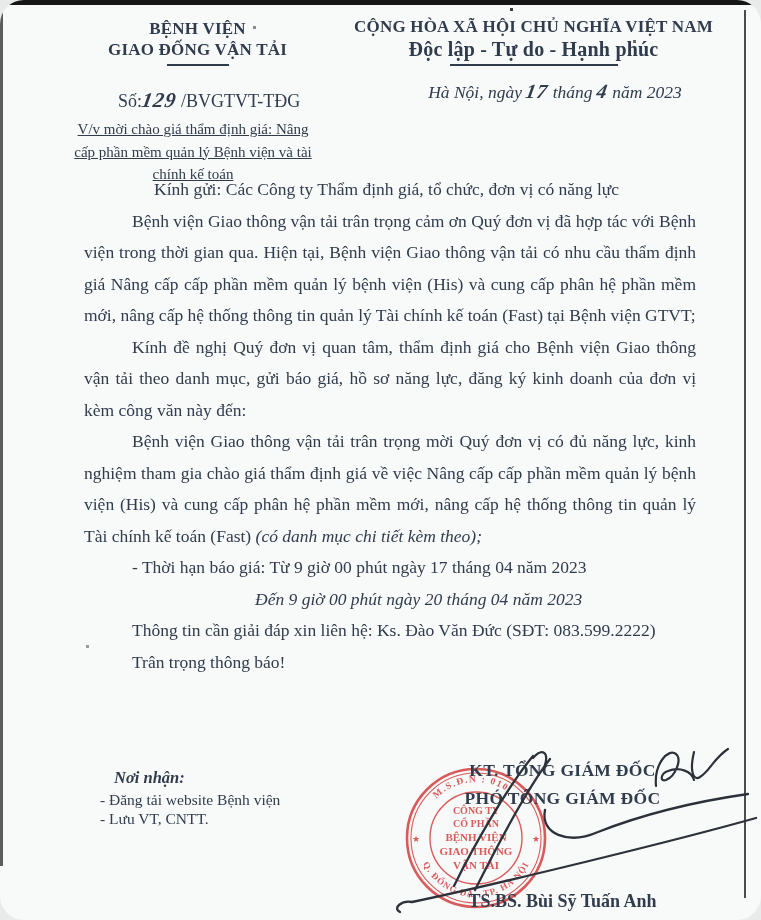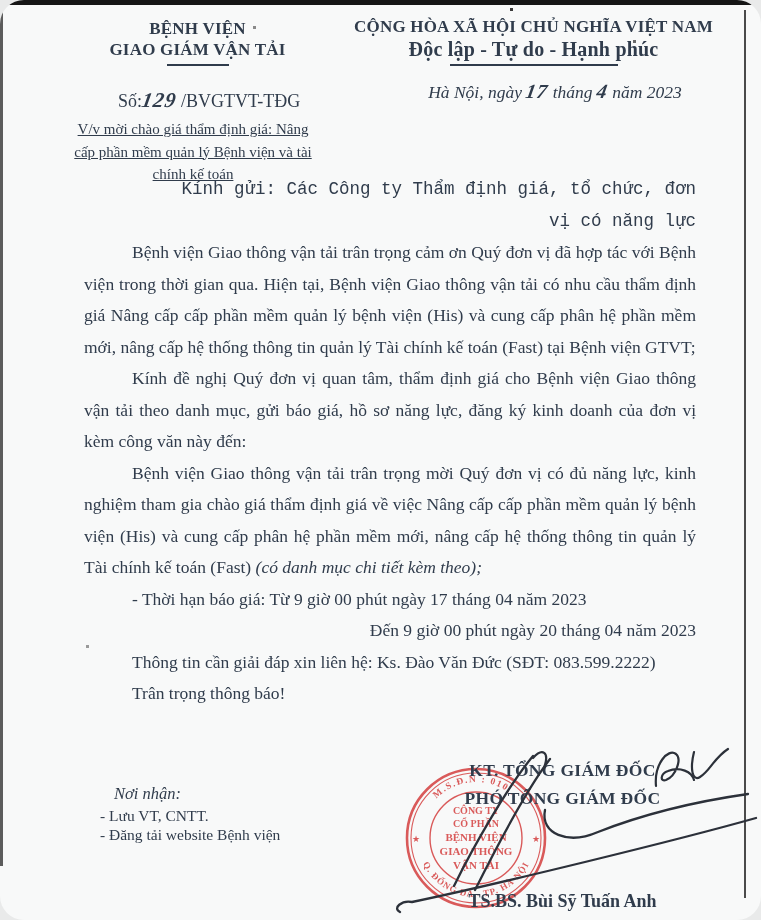--- a/index.html
+++ b/index.html
@@ -29,25 +29,25 @@
     transform:skewX(-10deg);letter-spacing:1px;}
   .subject{position:absolute;left:68px;top:118px;width:250px;text-align:center;
     font-size:15px;line-height:22.5px;text-decoration:underline;}
   .dateline{position:absolute;left:395px;top:80px;width:320px;text-align:center;
     font-style:italic;font-size:17.5px;}
   .dateline .hand{font-size:20px;}
   
   .body-text{position:absolute;left:84px;top:174px;width:612px;
     font-size:17.5px;line-height:31.5px;text-align:justify;}
   .body-text p{margin:0;text-indent:48px;}
-  .body-text p.sal{text-indent:70px;text-align:right;font-family:Liberation Mono, monospace;}
-  .body-text p.center-line{text-indent:171px;text-align:right;}
+  .body-text p.sal{text-indent:70px;text-align:left;}
+  .body-text p.center-line{text-indent:171px;text-align:left;font-style:italic;}
   
   .recipients{position:absolute;left:100px;top:768px;font-size:15.5px;line-height:19px;}
-  .recipients-title{font-weight:normal;font-style:italic;font-size:16.5px;margin-left:14px;margin-bottom:3px;margin-top:16px;}
+  .recipients-title{font-weight:bold;font-style:italic;font-size:16.5px;margin-left:14px;margin-bottom:3px;}
   .recipients-item{margin:0;}
   .sig-block{position:absolute;left:420px;top:760px;width:285px;text-align:center;
     font-weight:bold;font-size:17.5px;letter-spacing:.3px;z-index:2;}
   .sig-title2{margin-top:7px;}
   .signer{position:absolute;left:420px;top:891px;width:285px;text-align:center;
     font-weight:bold;font-size:18px;z-index:2;}
   .stamp-svg{position:absolute;left:398px;top:762px;z-index:1;opacity:.85;}
   .sign-svg{position:absolute;left:378px;top:742px;z-index:3;pointer-events:none;}
   .paraph-svg{position:absolute;left:648px;top:742px;z-index:3;pointer-events:none;}
 </style>
@@ -56,21 +56,21 @@
 
 <div class="page">
 
   <div class="scan-top"></div>
   <div class="scan-left"></div>
   <div class="scan-right"></div>
   <div class="scan-specks"></div>
 
   <div class="org-block">
     <div>BỆNH VIỆN</div>
-    <div>GIAO GIÁM VẬN TẢI</div>
+    <div>GIAO ĐỐNG VẬN TẢI</div>
     <div class="org-rule"></div>
   </div>
 
   <div class="motto-block">
     <div>CỘNG HÒA XÃ HỘI CHỦ NGHĨA VIỆT NAM</div>
     <div class="motto-line2">Độc lập - Tự do - Hạnh phúc</div>
     <div class="motto-rule"></div>
   </div>
 
   <div class="doc-number">
@@ -94,22 +94,22 @@
     <p>Kính đề nghị Quý đơn vị quan tâm, thẩm định giá cho Bệnh viện Giao thông vận tải theo danh mục, gửi báo giá, hồ sơ năng lực, đăng ký kinh doanh của đơn vị kèm công văn này đến:</p>
     <p><span>Bệnh viện Giao thông vận tải trân trọng mời Quý đơn vị có đủ năng lực, kinh nghiệm tham gia chào giá thẩm định giá về việc Nâng cấp cấp phần mềm quản lý bệnh viện (His) và cung cấp phân hệ phần mềm mới, nâng cấp hệ thống thông tin quản lý Tài chính kế toán (Fast) </span><i>(có danh mục chi tiết kèm theo);</i></p>
     <p>- Thời hạn báo giá: Từ 9 giờ 00 phút ngày 17 tháng 04 năm 2023</p>
     <p class="center-line">Đến 9 giờ 00 phút ngày 20 tháng 04 năm 2023</p>
     <p>Thông tin cần giải đáp xin liên hệ: Ks. Đào Văn Đức (SĐT: 083.599.2222)</p>
     <p>Trân trọng thông báo!</p>
   </div>
 
   <div class="recipients">
     <div class="recipients-title">Nơi nhận:</div>
+    <p class="recipients-item">- Đăng tải website Bệnh viện</p>
     <p class="recipients-item">- Lưu VT, CNTT.</p>
-    <p class="recipients-item">- Đăng tải website Bệnh viện</p>
   </div>
 
   <svg class="stamp-svg" width="158" height="152" viewBox="0 0 158 152">
     <g fill="none" stroke="#d43f3f">
       <circle cx="78" cy="76" r="69" stroke-width="2.6"></circle>
       <circle cx="78" cy="76" r="65" stroke-width="1.1"></circle>
       <circle cx="78" cy="76" r="46" stroke-width="1.4"></circle>
     </g>
     <defs>
       <path id="rimTop" d="M 22,76 A 56,56 0 0 1 134,76"></path>

